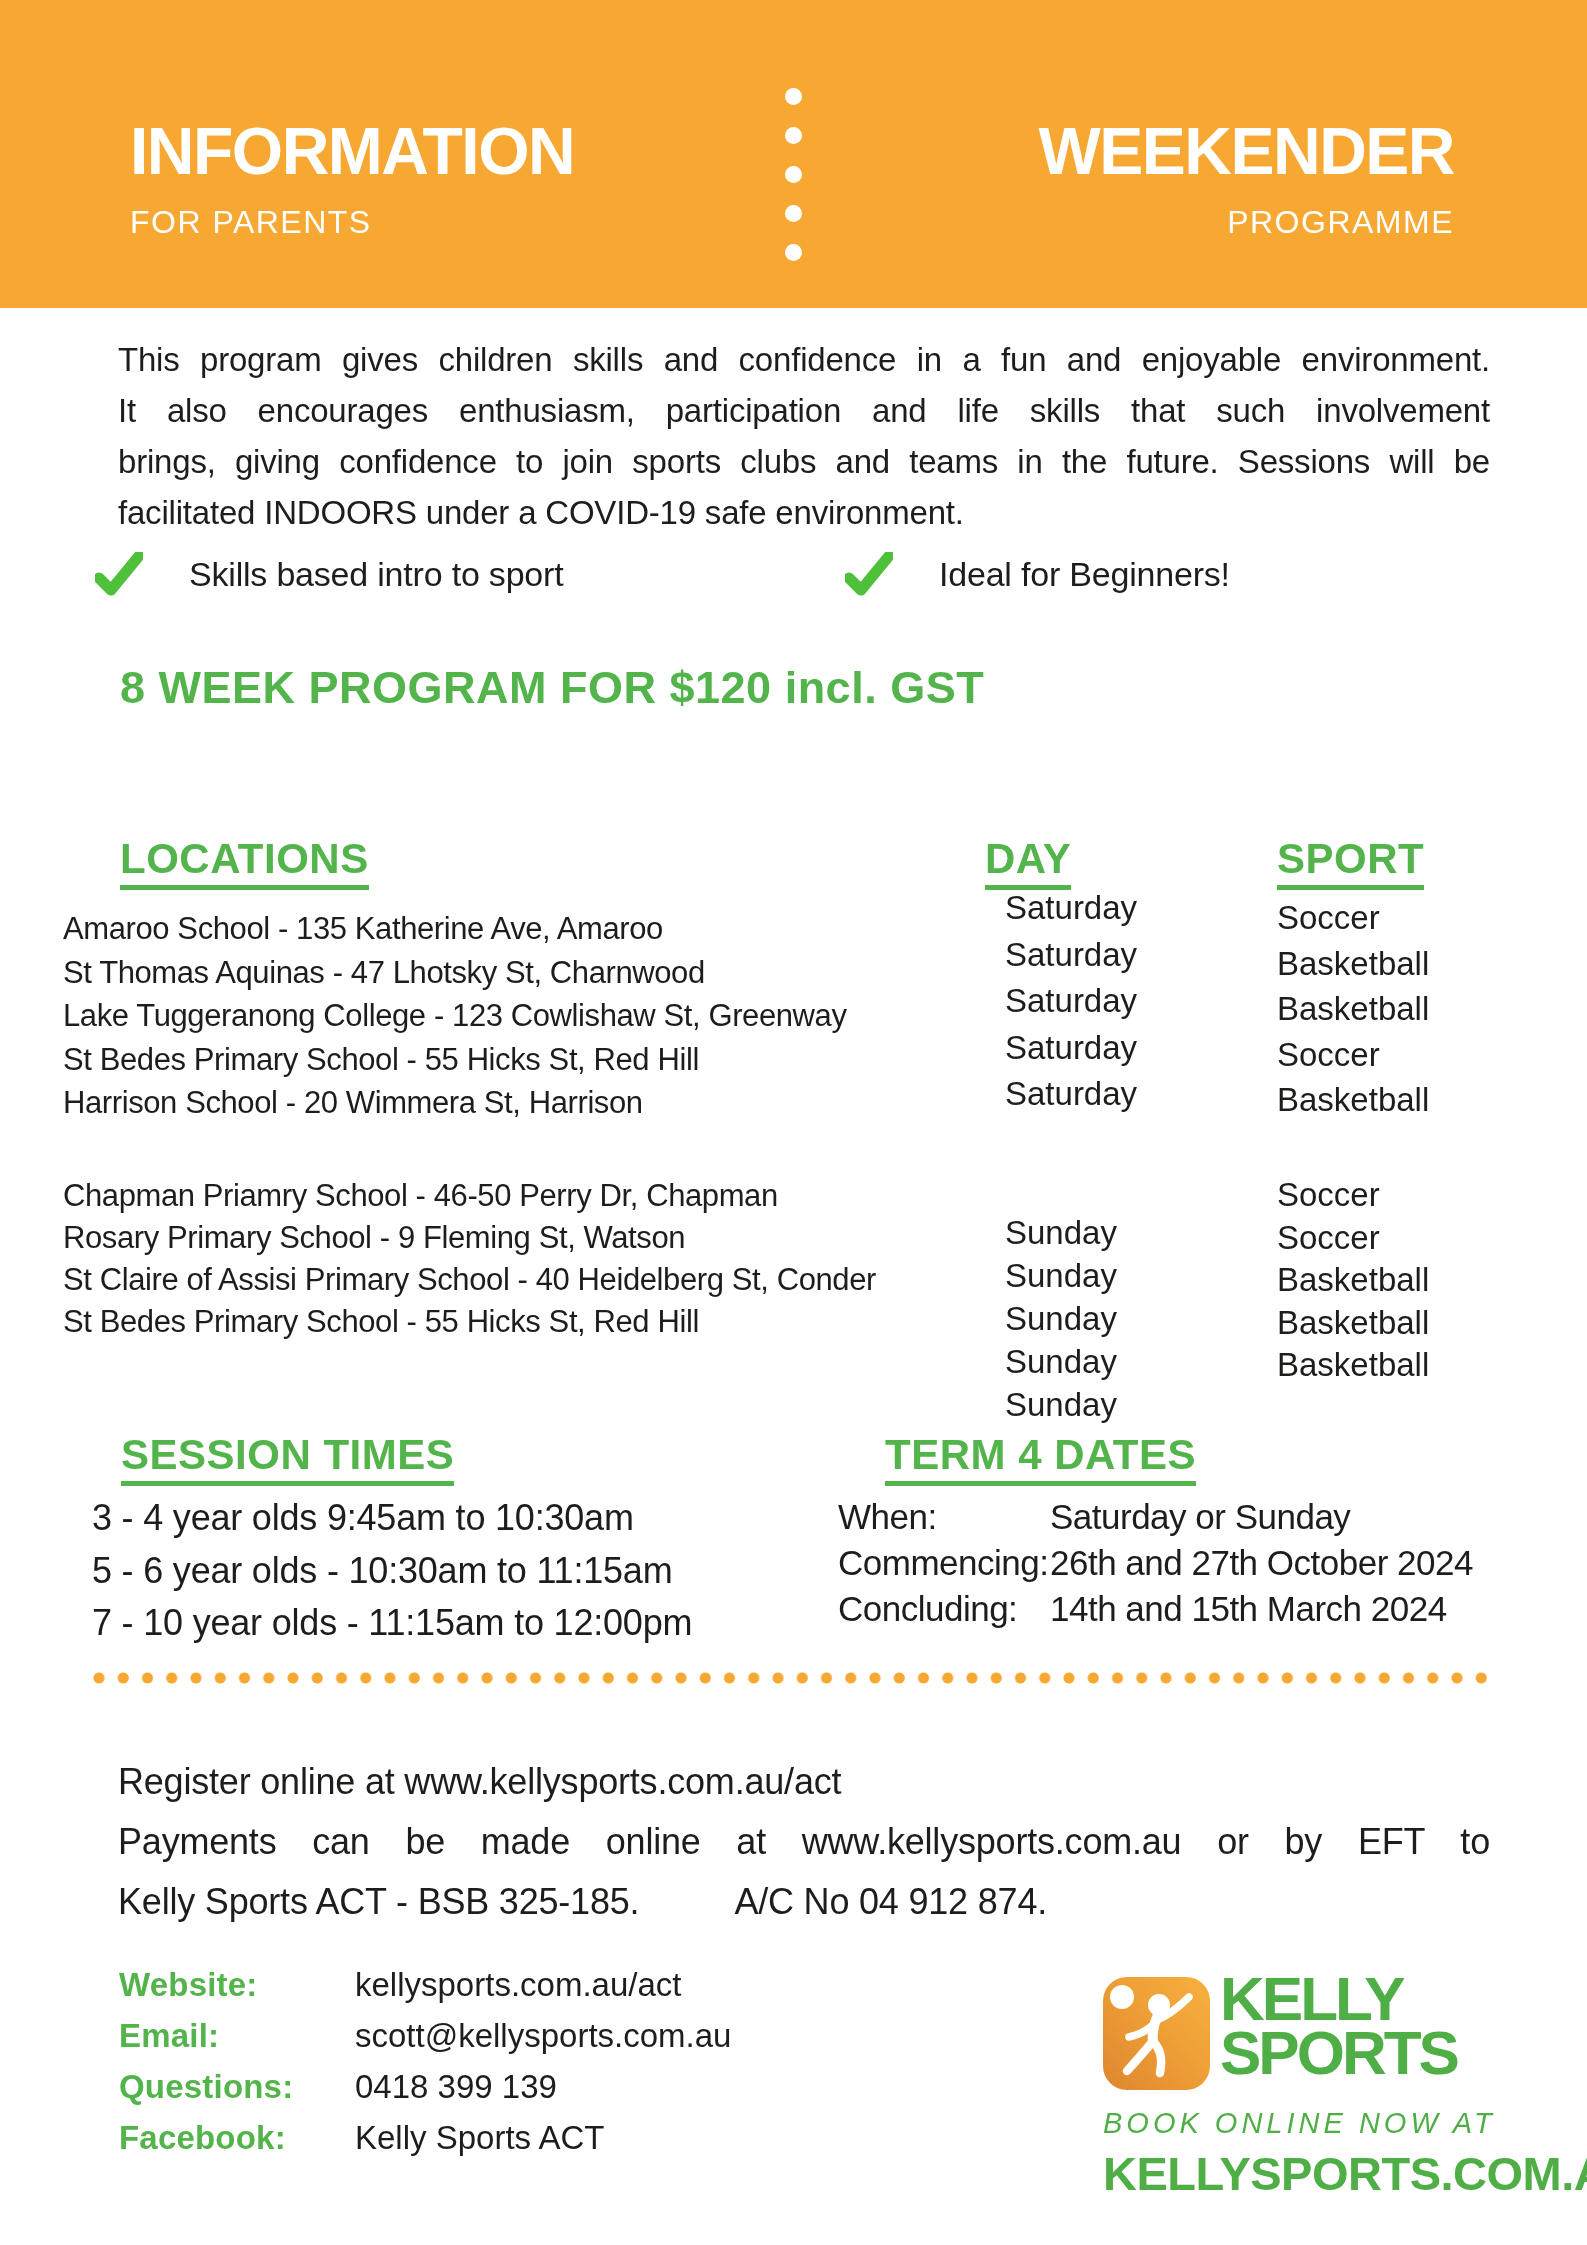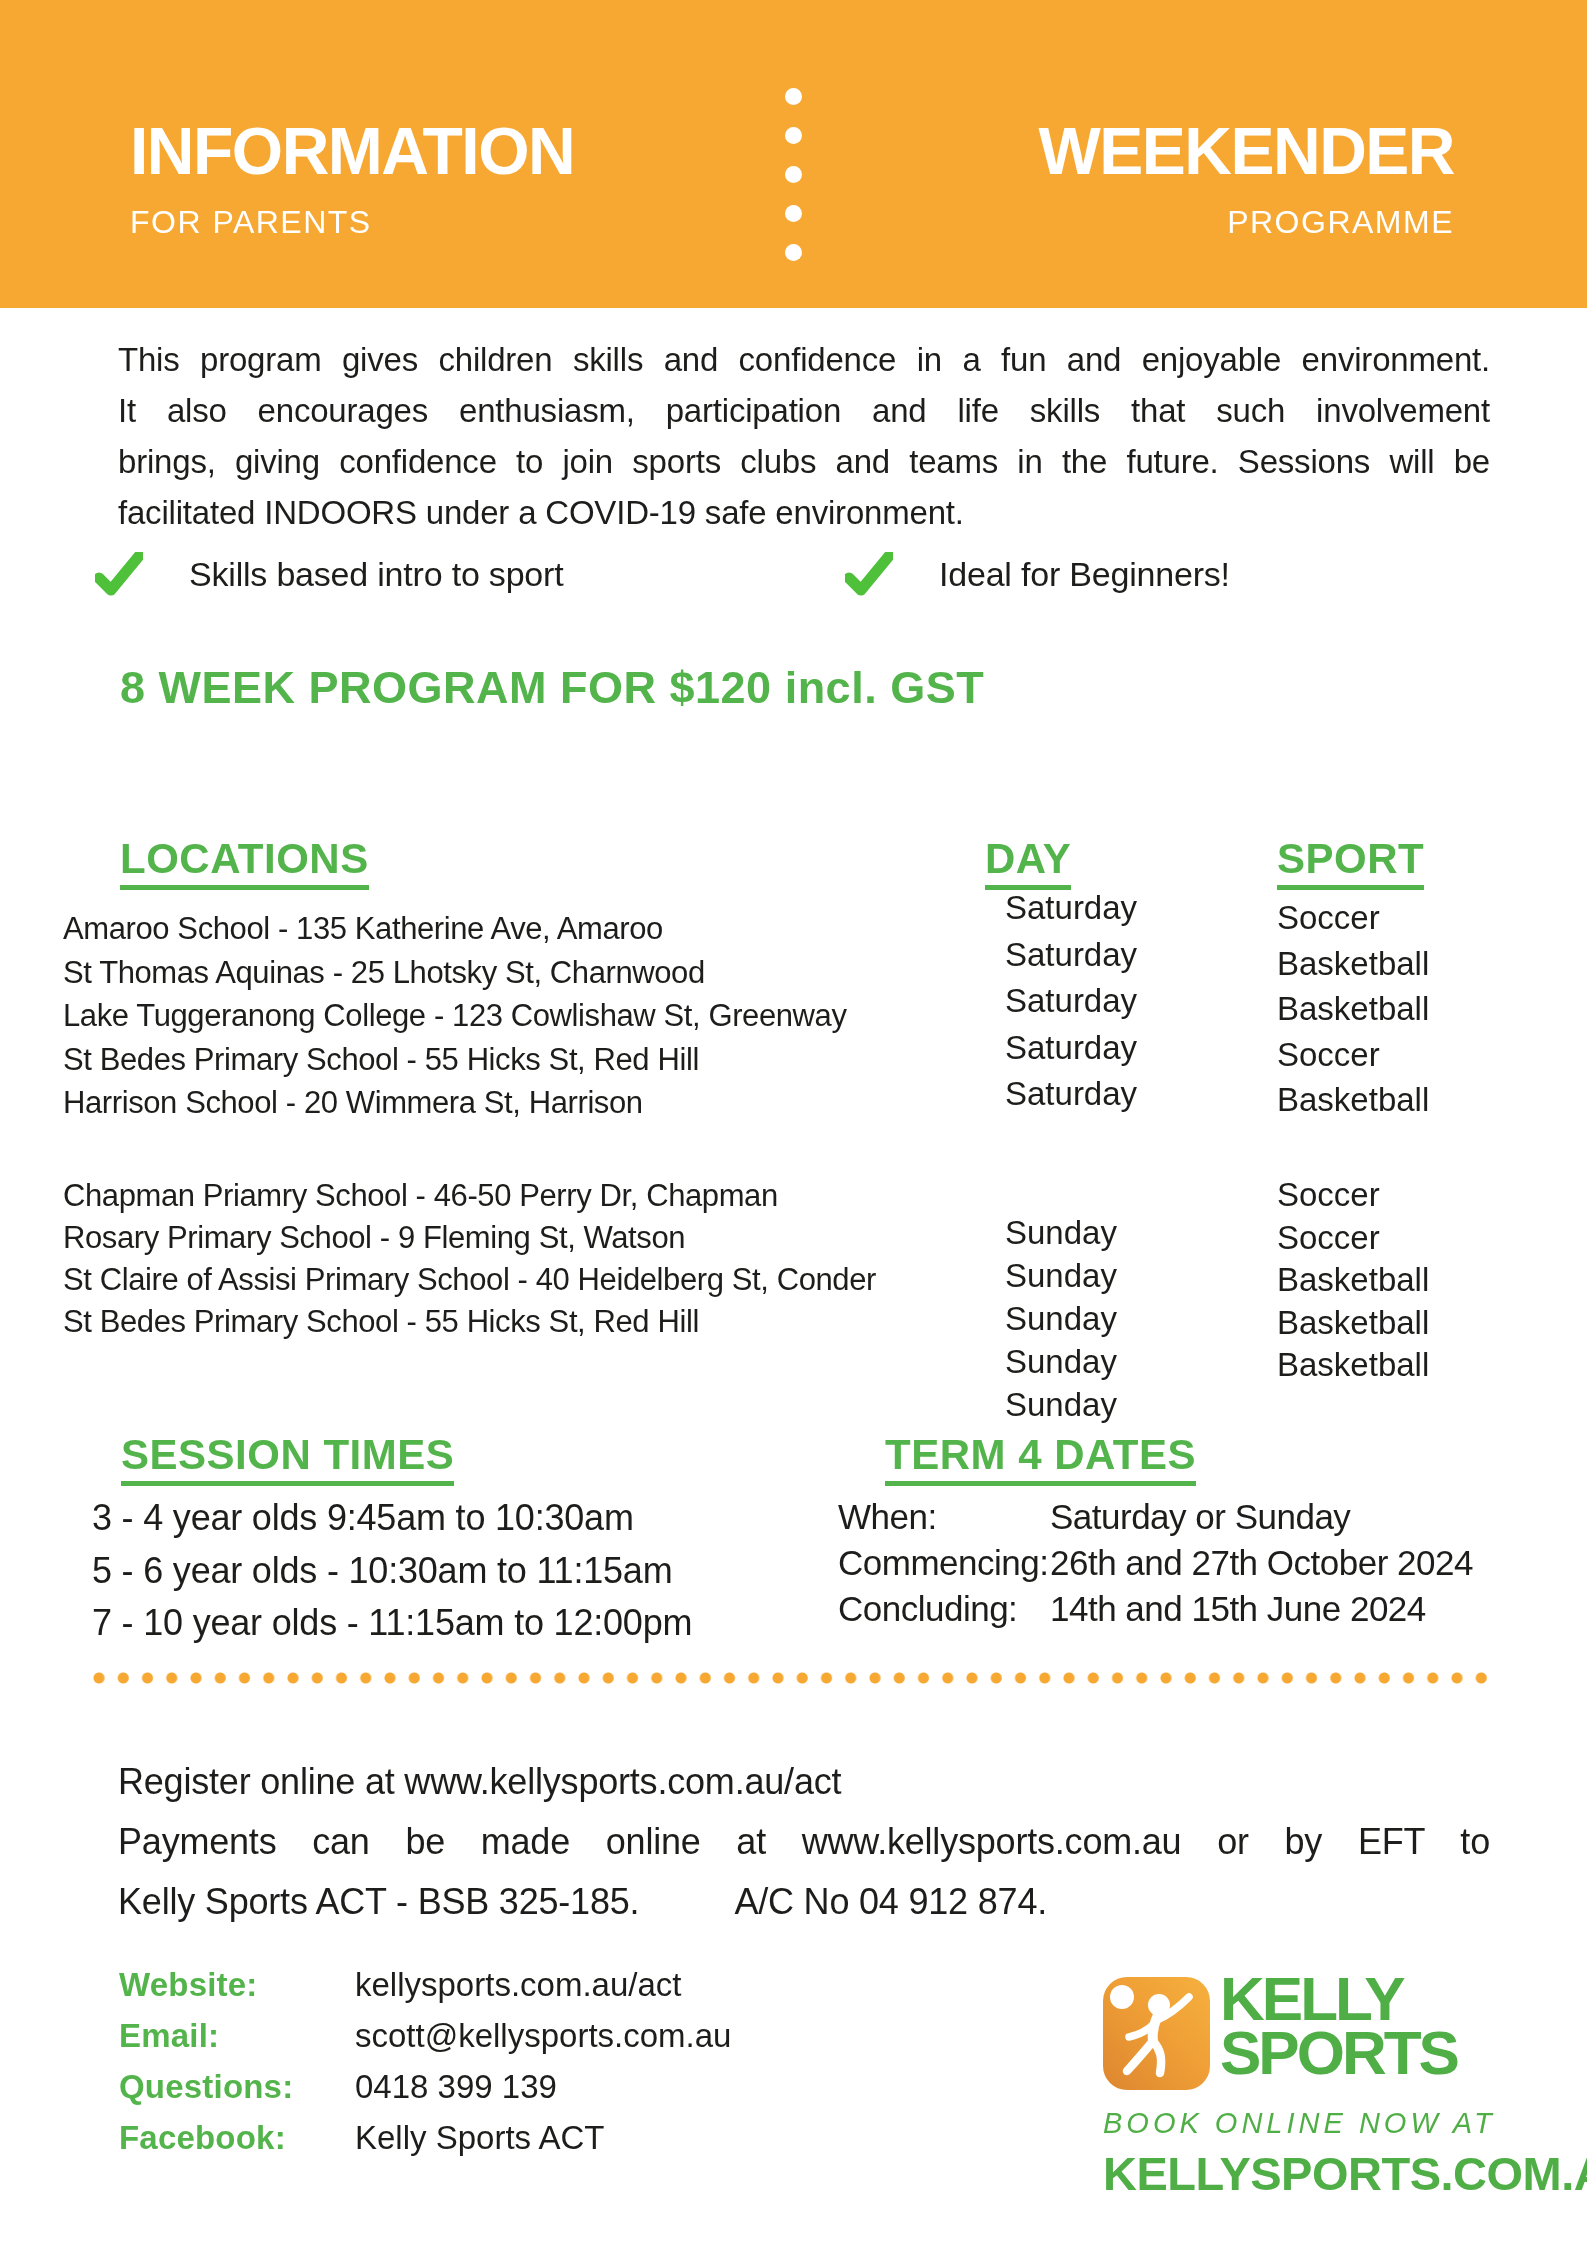--- a/index.html
+++ b/index.html
@@ -125,21 +125,21 @@
   </div>
 
   <div class="price">8 WEEK PROGRAM FOR $120 incl. GST</div>
 
   <div class="sec-heading h-locations">LOCATIONS</div>
   <div class="sec-heading h-day">DAY</div>
   <div class="sec-heading h-sport">SPORT</div>
 
   <div class="col loc-col loc1">
     <div>Amaroo School - 135 Katherine Ave, Amaroo</div>
-    <div>St Thomas Aquinas - 25 Lhotsky St, Charnwood</div>
+    <div>St Thomas Aquinas - 47 Lhotsky St, Charnwood</div>
     <div>Lake Tuggeranong College - 123 Cowlishaw St, Greenway</div>
     <div>St Bedes Primary School - 55 Hicks St, Red Hill</div>
     <div>Harrison School - 20 Wimmera St, Harrison</div>
   </div>
   <div class="col day-col day1">
     <div>Saturday</div>
     <div>Saturday</div>
     <div>Saturday</div>
     <div>Saturday</div>
     <div>Saturday</div>
@@ -182,21 +182,21 @@
 
   <div class="sec-heading h-term">TERM 4 DATES</div>
   <div class="term-table">
     <div class="term-row">
       <span class="term-label">When:</span><span class="term-value">Saturday or Sunday</span>
     </div>
     <div class="term-row">
       <span class="term-label">Commencing:</span><span class="term-value">26th and 27th October 2024</span>
     </div>
     <div class="term-row">
-      <span class="term-label">Concluding:</span><span class="term-value">14th and 15th June 2024</span>
+      <span class="term-label">Concluding:</span><span class="term-value">14th and 15th March 2024</span>
     </div>
   </div>
 
   <div class="dotted-sep"></div>
 
   <div class="register">
     <div>Register online at www.kellysports.com.au/act</div>
     <div class="jl">Payments can be made online at www.kellysports.com.au or by EFT to</div>
     <div class="register-split">
       <span class="left-part">Kelly Sports ACT  - BSB 325-185.</span>

